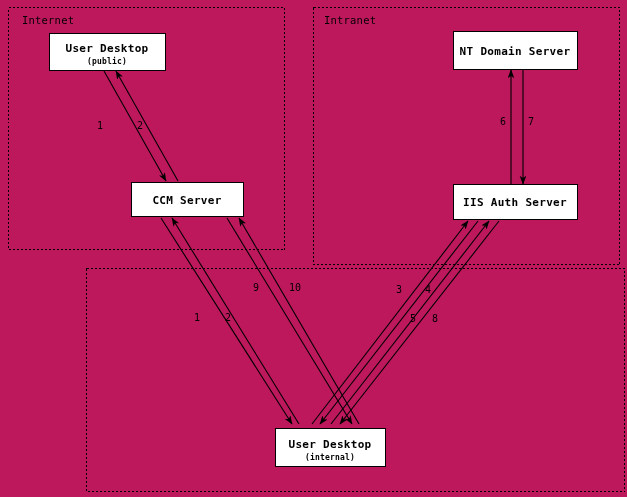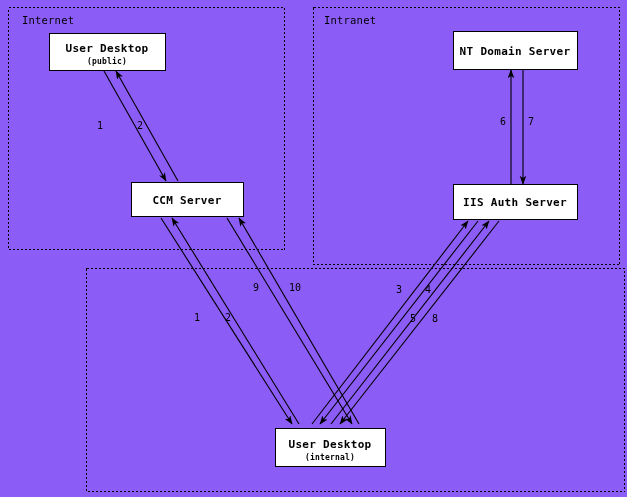--- a/index.html
+++ b/index.html
@@ -4,21 +4,21 @@
 <style>
   html, body {
     margin: 0;
     padding: 0;
     background: #ffffff;
   }
   #canvas {
     position: relative;
     width: 627px;
     height: 497px;
-    background: #8b5cf6;
+    background: #be185d;
     overflow: hidden;
     font-family: "DejaVu Sans Mono", monospace;
   }
   svg#diagram {
     position: absolute;
     left: 0;
     top: 0;
     width: 627px;
     height: 497px;
   }

